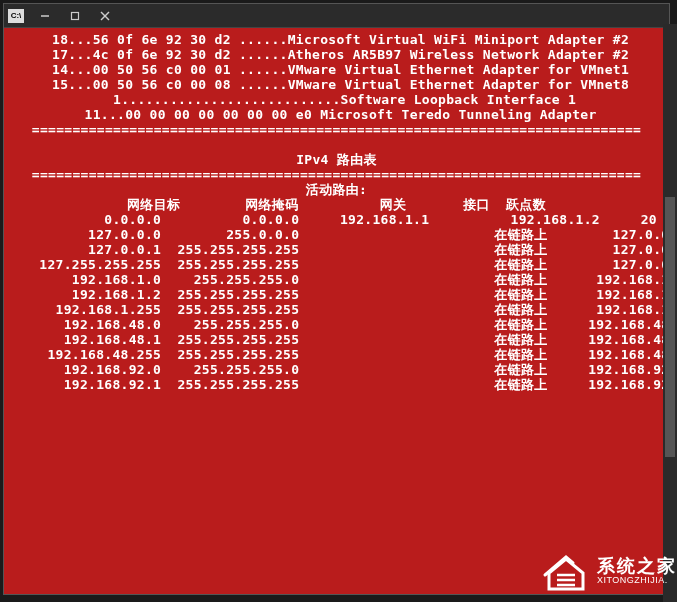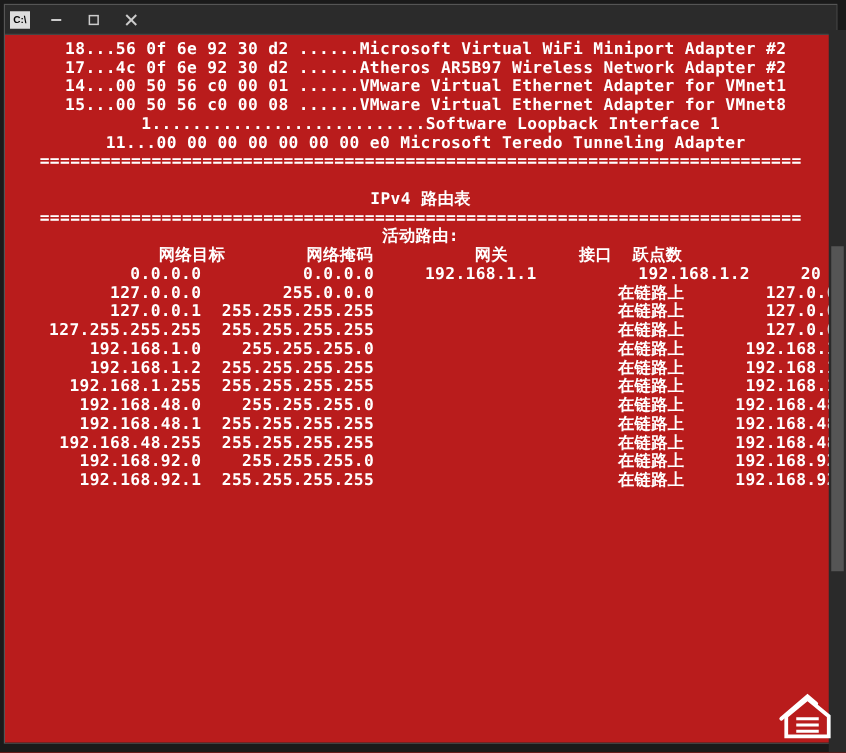--- a/index.html
+++ b/index.html
@@ -165,13 +165,17 @@
 </div>
 
 <div class="watermark">
   <svg class="watermark-logo" viewBox="0 0 50 45">
     <path d="M 8 24 L 25 10 L 42 24 L 42 40 L 8 40 Z" fill="none" stroke="#fff" stroke-width="3"></path>
     <path d="M 4 26 L 25 8 L 32 14" fill="none" stroke="#fff" stroke-width="3" stroke-linecap="round"></path>
     <line x1="16" y1="26" x2="34" y2="26" stroke="#fff" stroke-width="2.5"></line>
     <line x1="16" y1="31" x2="34" y2="31" stroke="#fff" stroke-width="2.5"></line>
     <line x1="16" y1="36" x2="34" y2="36" stroke="#fff" stroke-width="2.5"></line>
   </svg>
+  <div class="watermark-text">
+    <span class="watermark-cn">系统之家</span>
+    <span class="watermark-en">XITONGZHIJIA.</span>
+  </div>
 </div>
 
 </body></html>

